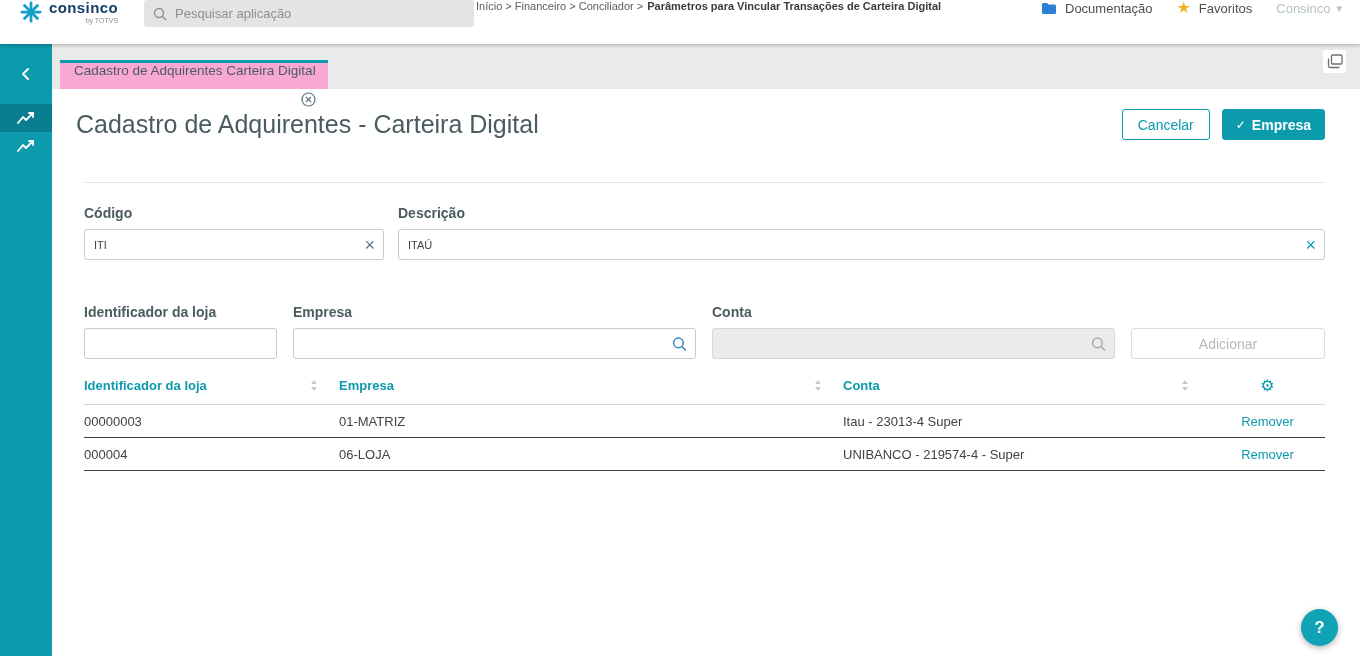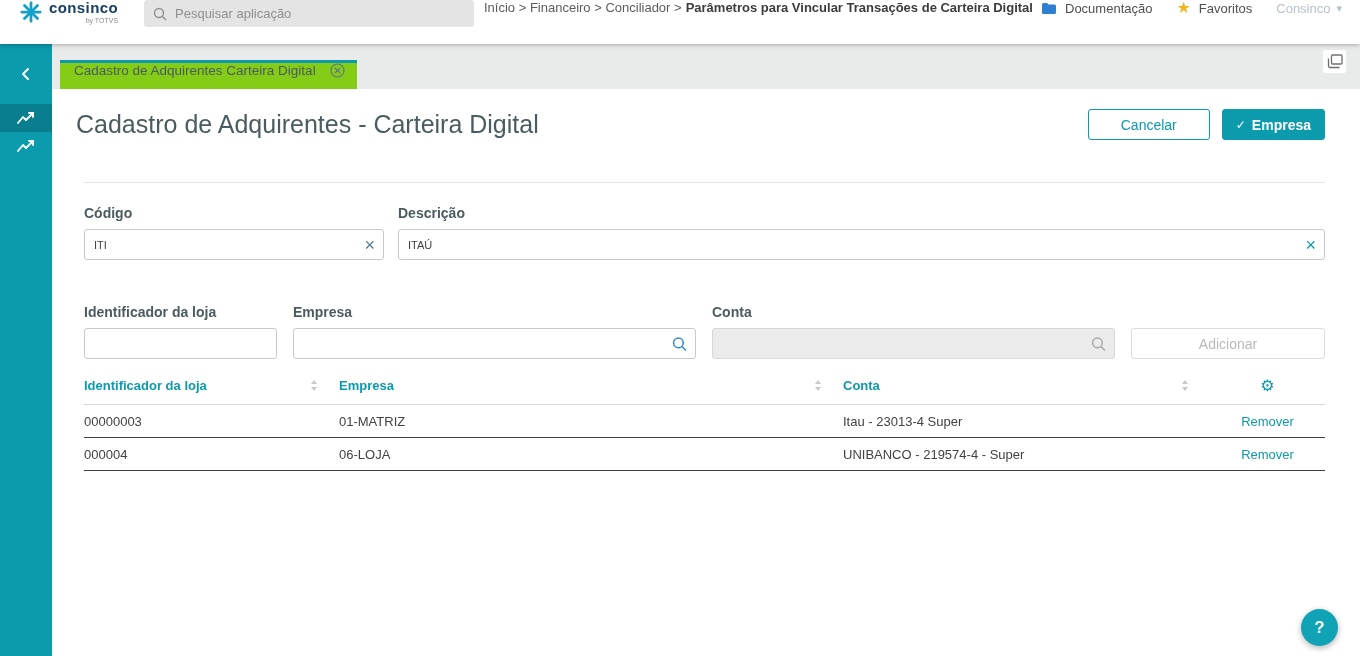--- a/index.html
+++ b/index.html
@@ -13,49 +13,49 @@
 
   
   .topbar{height:44px;background:#fff;display:flex;align-items:flex-start;box-shadow:0 1px 4px rgba(0,0,0,.28);position:relative;z-index:5;padding:0 18px 4px 20px;}
   .logo{display:flex;align-items:center;gap:7px;cursor:pointer;min-width:100px;}
   .logo-text{display:flex;flex-direction:column;}
   .logo-brand{font-size:15px;font-weight:700;color:#173f66;letter-spacing:.4px;line-height:1;}
   .logo-by{font-size:7px;color:#8a8a8a;align-self:flex-end;margin-top:2px;}
   .search-box{margin-left:24px;width:330px;height:27px;background:#e4e4e4;border-radius:3px;display:flex;align-items:center;padding:0 9px;gap:8px;flex-shrink:0;}
   .search-box input{flex:1;border:none;background:transparent;outline:none;font-size:13px;color:#555;font-family:inherit;}
   .search-box input::placeholder{color:#8f8f8f;}
-  .breadcrumb{margin-left:10px;font-size:13px;color:#5c5c5c;white-space:nowrap;overflow:hidden;}
+  .breadcrumb{margin-left:2px;font-size:11px;color:#5c5c5c;white-space:nowrap;overflow:hidden;}
   .breadcrumb .bc-cur{color:#3c3c3c;font-weight:700;margin-left:4px;}
   .top-right{margin-left:auto;display:flex;align-items:center;gap:24px;}
   .top-link{display:flex;align-items:center;gap:8px;font-size:13px;color:#4f4f4f;cursor:pointer;white-space:nowrap;}
   .star-glyph{color:#f0b41e;font-size:16px;line-height:1;}
   .user-menu{color:#b6c3c9;font-size:13px;display:flex;align-items:center;gap:6px;cursor:pointer;white-space:nowrap;}
   .caret{font-size:11px;line-height:1;}
 
   
   .app-body{display:flex;height:612px;}
   .sidebar{width:52px;background:var(--primary);display:flex;flex-direction:column;align-items:center;padding-top:16px;flex-shrink:0;}
   .side-btn{width:52px;height:28px;display:flex;align-items:center;justify-content:center;cursor:pointer;}
   .side-btn.back{margin-bottom:16px;}
   .side-btn.active{background:var(--primary-dark);}
   .content{flex:1;display:flex;flex-direction:column;background:#fff;min-width:0;}
 
   
   .tabbar{height:45px;background:#e9eaea;display:flex;align-items:flex-end;padding-left:8px;position:relative;flex-shrink:0;}
-  .tab{height:29px;background:#84cc16;border-top:3px solid var(--primary);display:flex;align-items:flex-start;gap:14px;padding:0 12px 0 14px;font-size:13.5px;color:var(--text);cursor:pointer;}
+  .tab{height:29px;background:#f9a8d4;border-top:3px solid var(--primary);display:flex;align-items:flex-end;gap:14px;padding:0 12px 0 14px;font-size:13.5px;color:var(--text);cursor:pointer;flex-direction:column;}
   .tab-close{display:flex;align-items:center;cursor:pointer;}
   .tablist-btn{position:absolute;right:14px;top:6px;width:23px;height:23px;background:#fff;border:none;border-radius:2px;display:flex;align-items:center;justify-content:center;cursor:pointer;}
 
   
   .main{flex:1;padding:0 35px 0 32px;overflow:hidden;border-radius:27px;}
   .title-row{margin-top:20px;display:flex;align-items:center;justify-content:space-between;}
   .page-title{font-size:25px;color:var(--text);font-weight:400;margin-left:-8px;}
   .title-actions{display:flex;align-items:center;}
   .btn{height:31px;border-radius:3px;font-size:14px;font-family:inherit;cursor:pointer;display:inline-flex;align-items:center;justify-content:center;}
-  .btn-outline{background:#fff;border:1px solid var(--primary);color:var(--primary);padding:0 32px;}
+  .btn-outline{background:#fff;border:1px solid var(--primary);color:var(--primary);padding:0 15px;}
   .btn-primary{background:var(--primary);border:1px solid var(--primary);color:#fff;padding:0 13px;margin-left:12px;gap:6px;font-weight:700;}
   .btn-primary .chk{font-size:12px;font-weight:400;}
   .divider{margin-top:42px;border-bottom:1px solid #e4e4e4;}
 
   .form-row1{margin-top:22px;display:flex;gap:14px;}
   .form-row2{margin-top:44px;display:flex;gap:16px;align-items:flex-end;}
   .field{display:flex;flex-direction:column;}
   .field > label{font-size:14px;color:var(--text);font-weight:700;margin-bottom:8px;}
   .input-wrap{position:relative;}
   .input-wrap input{height:31px;border:1px solid #c9c9c9;border-radius:3px;padding:0 28px 0 9px;font-size:11px;color:#424242;font-family:inherit;width:100%;outline:none;background:#fff;}

